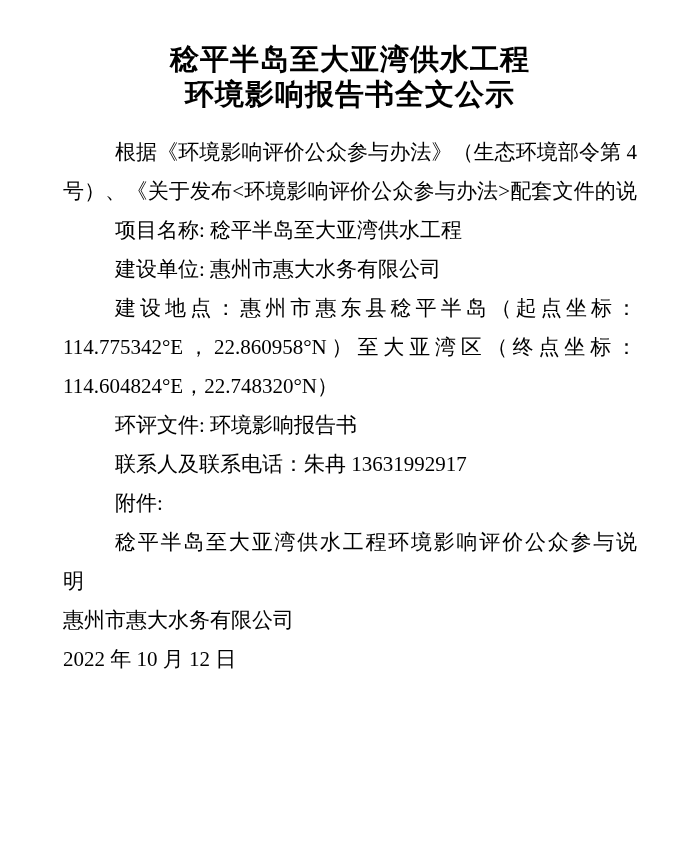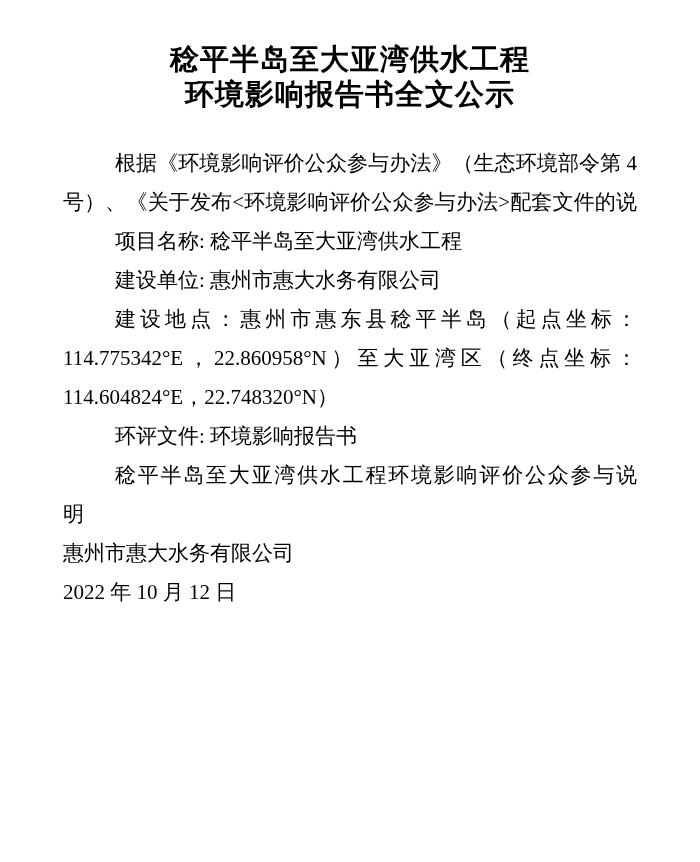--- a/index.html
+++ b/index.html
@@ -19,21 +19,21 @@
   }
   .doc-title {
     padding-top: 42px;
     text-align: center;
     font-weight: bold;
     font-size: 29px;
     line-height: 35px;
     letter-spacing: 1px;
   }
   .doc-body {
-    margin-top: 32px;
+    margin-top: 21px;
     padding: 0 63px;
     font-size: 21px;
   }
   .line {
     line-height: 39px;
     height: 39px;
     white-space: nowrap;
     overflow: visible;
   }
   .line.indent {
@@ -58,18 +58,20 @@
   </div>
   <div class="doc-body">
       <div class="line indent stretch">根据《环境影响评价公众参与办法》（生态环境部令第 4</div>
       <div class="line stretch">号）、《关于发布&lt;环境影响评价公众参与办法&gt;配套文件的说</div>
       <div class="line indent">项目名称: 稔平半岛至大亚湾供水工程</div>
       <div class="line indent">建设单位: 惠州市惠大水务有限公司</div>
       <div class="line indent stretch">建设地点：惠州市惠东县稔平半岛（起点坐标：</div>
       <div class="line stretch">114.775342°E，22.860958°N）至大亚湾区（终点坐标：</div>
       <div class="line">114.604824°E，22.748320°N）</div>
       <div class="line indent">环评文件: 环境影响报告书</div>
+      <div class="line indent">联系人及联系电话：朱冉 13631992917</div>
+      <div class="line indent">附件:</div>
       <div class="line indent stretch">稔平半岛至大亚湾供水工程环境影响评价公众参与说</div>
       <div class="line">明</div>
       <div class="line center">惠州市惠大水务有限公司</div>
       <div class="line center">2022 年 10 月 12 日</div>
     </div>
 </div>
 
 </body></html>

